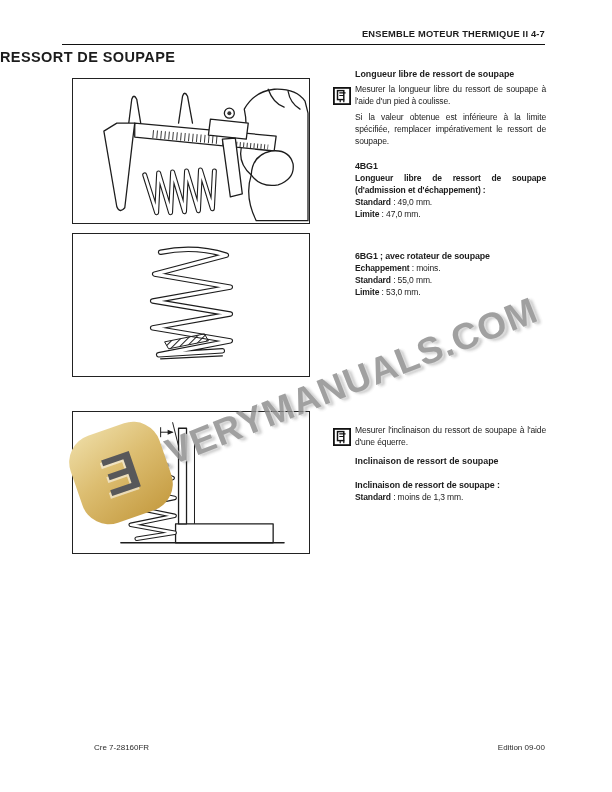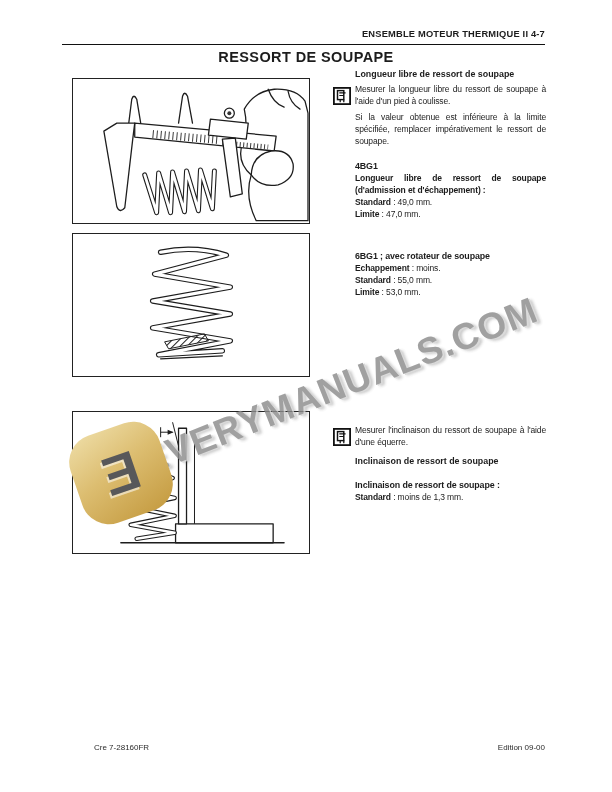--- a/index.html
+++ b/index.html
@@ -5,21 +5,21 @@
   html,body{margin:0;padding:0;background:#ffffff;}
   #page{
     position:relative; width:612px; height:792px; background:#fff;
     font-family:"Liberation Sans", sans-serif; color:#1c1c1c; overflow:hidden;
   }
   .abs{position:absolute;}
   
   .hdr{left:62px; top:29px; width:483px; text-align:right;
        font-size:9.3px; font-weight:bold; letter-spacing:.2px;}
   .hdr-rule{left:62px; top:44px; width:483px; height:0; border-top:1.2px solid #111;}
-  .title{left:0; top:49px; width:612px; text-align:center;
+  .title{left:0; top:49px; width:612px; text-align:left;
          font-size:14.5px; font-weight:bold; letter-spacing:.4px;}
   
   .fig{border:1.4px solid #222; background:#fff; overflow:hidden;}
   .fig svg{display:block; width:100%; height:100%;}
   .ln{stroke:#1d1d1d; fill:none; stroke-width:1.3; stroke-linecap:round; stroke-linejoin:round;}
   .fillw{fill:#fff;}
   .tube-o{stroke:#1d1d1d; fill:none; stroke-linecap:round; stroke-linejoin:round;}
   .tube-i{stroke:#fff; fill:none; stroke-linecap:round; stroke-linejoin:round;}
   
   .rc{left:355px; width:191px;}

